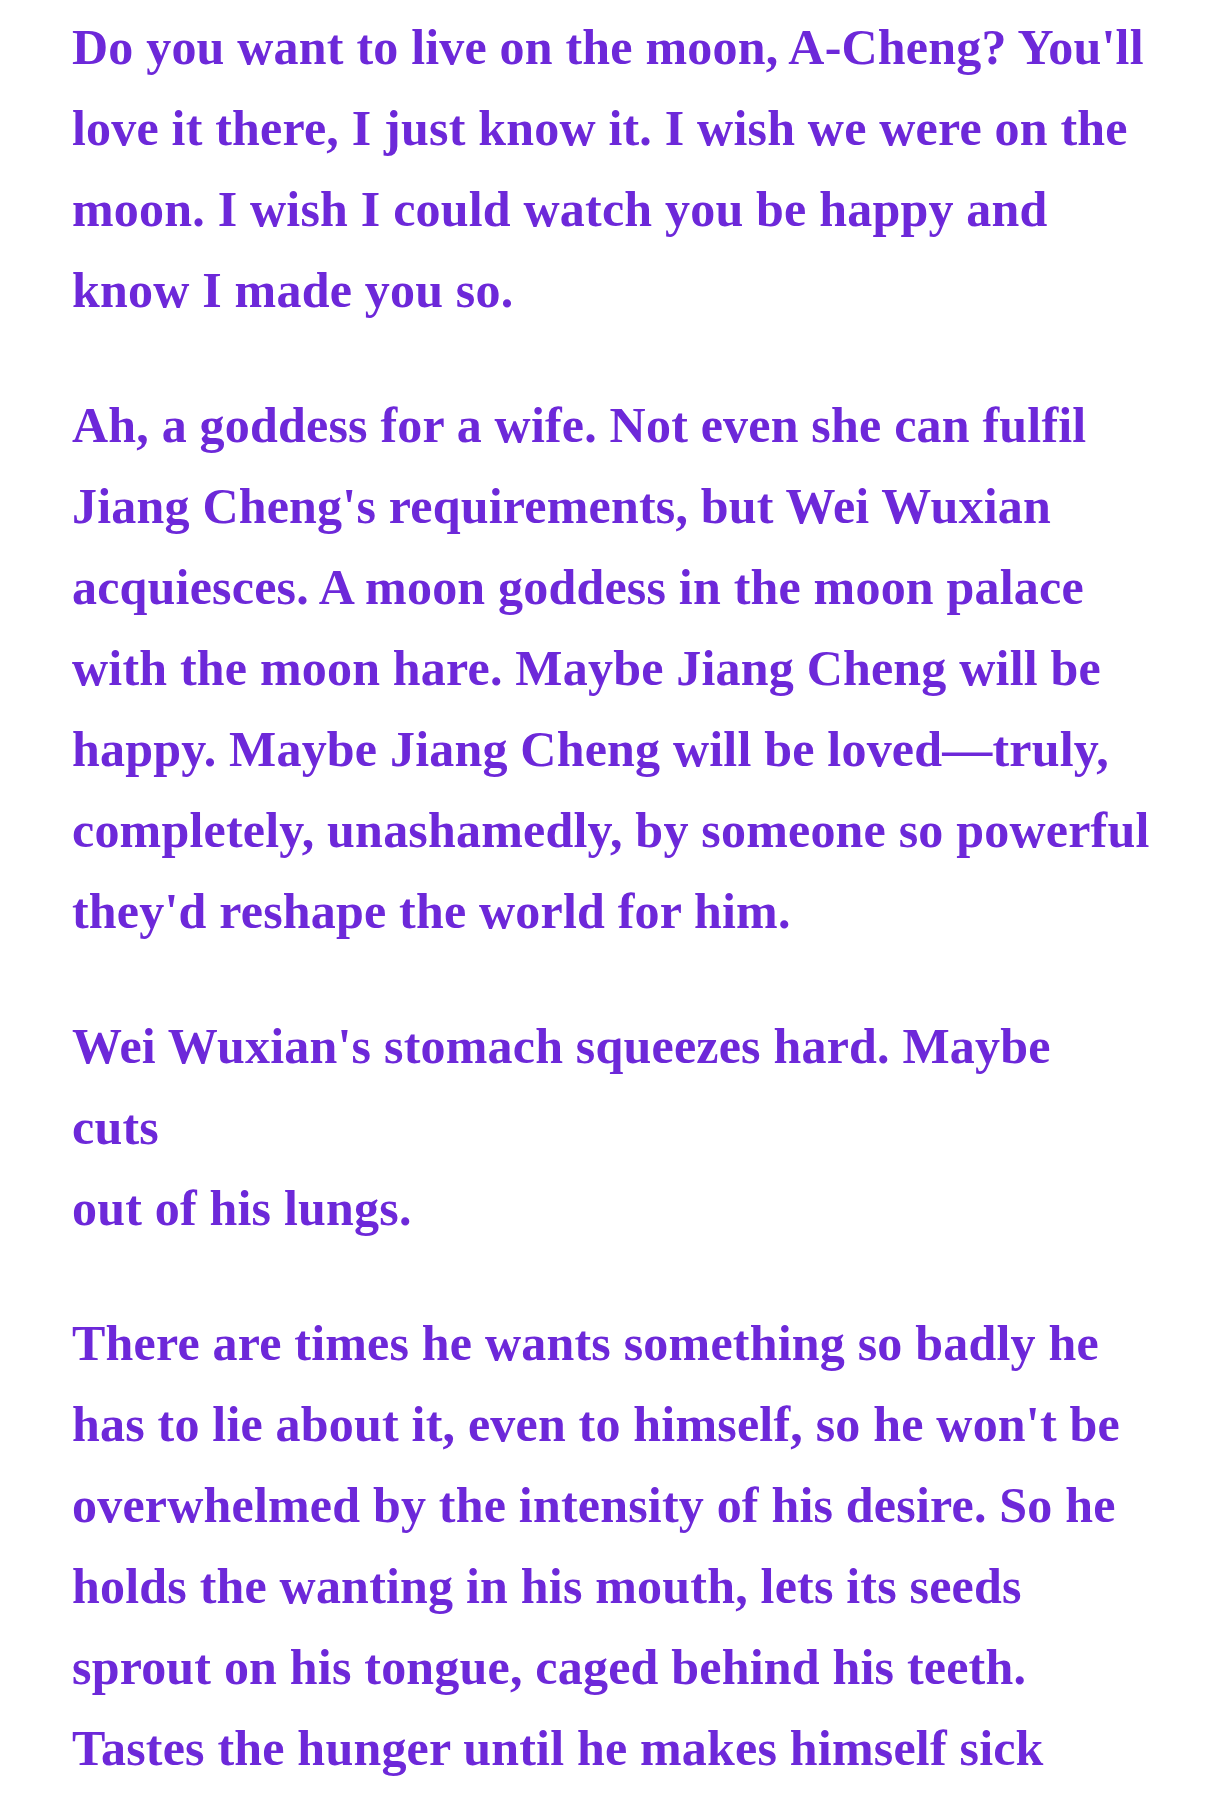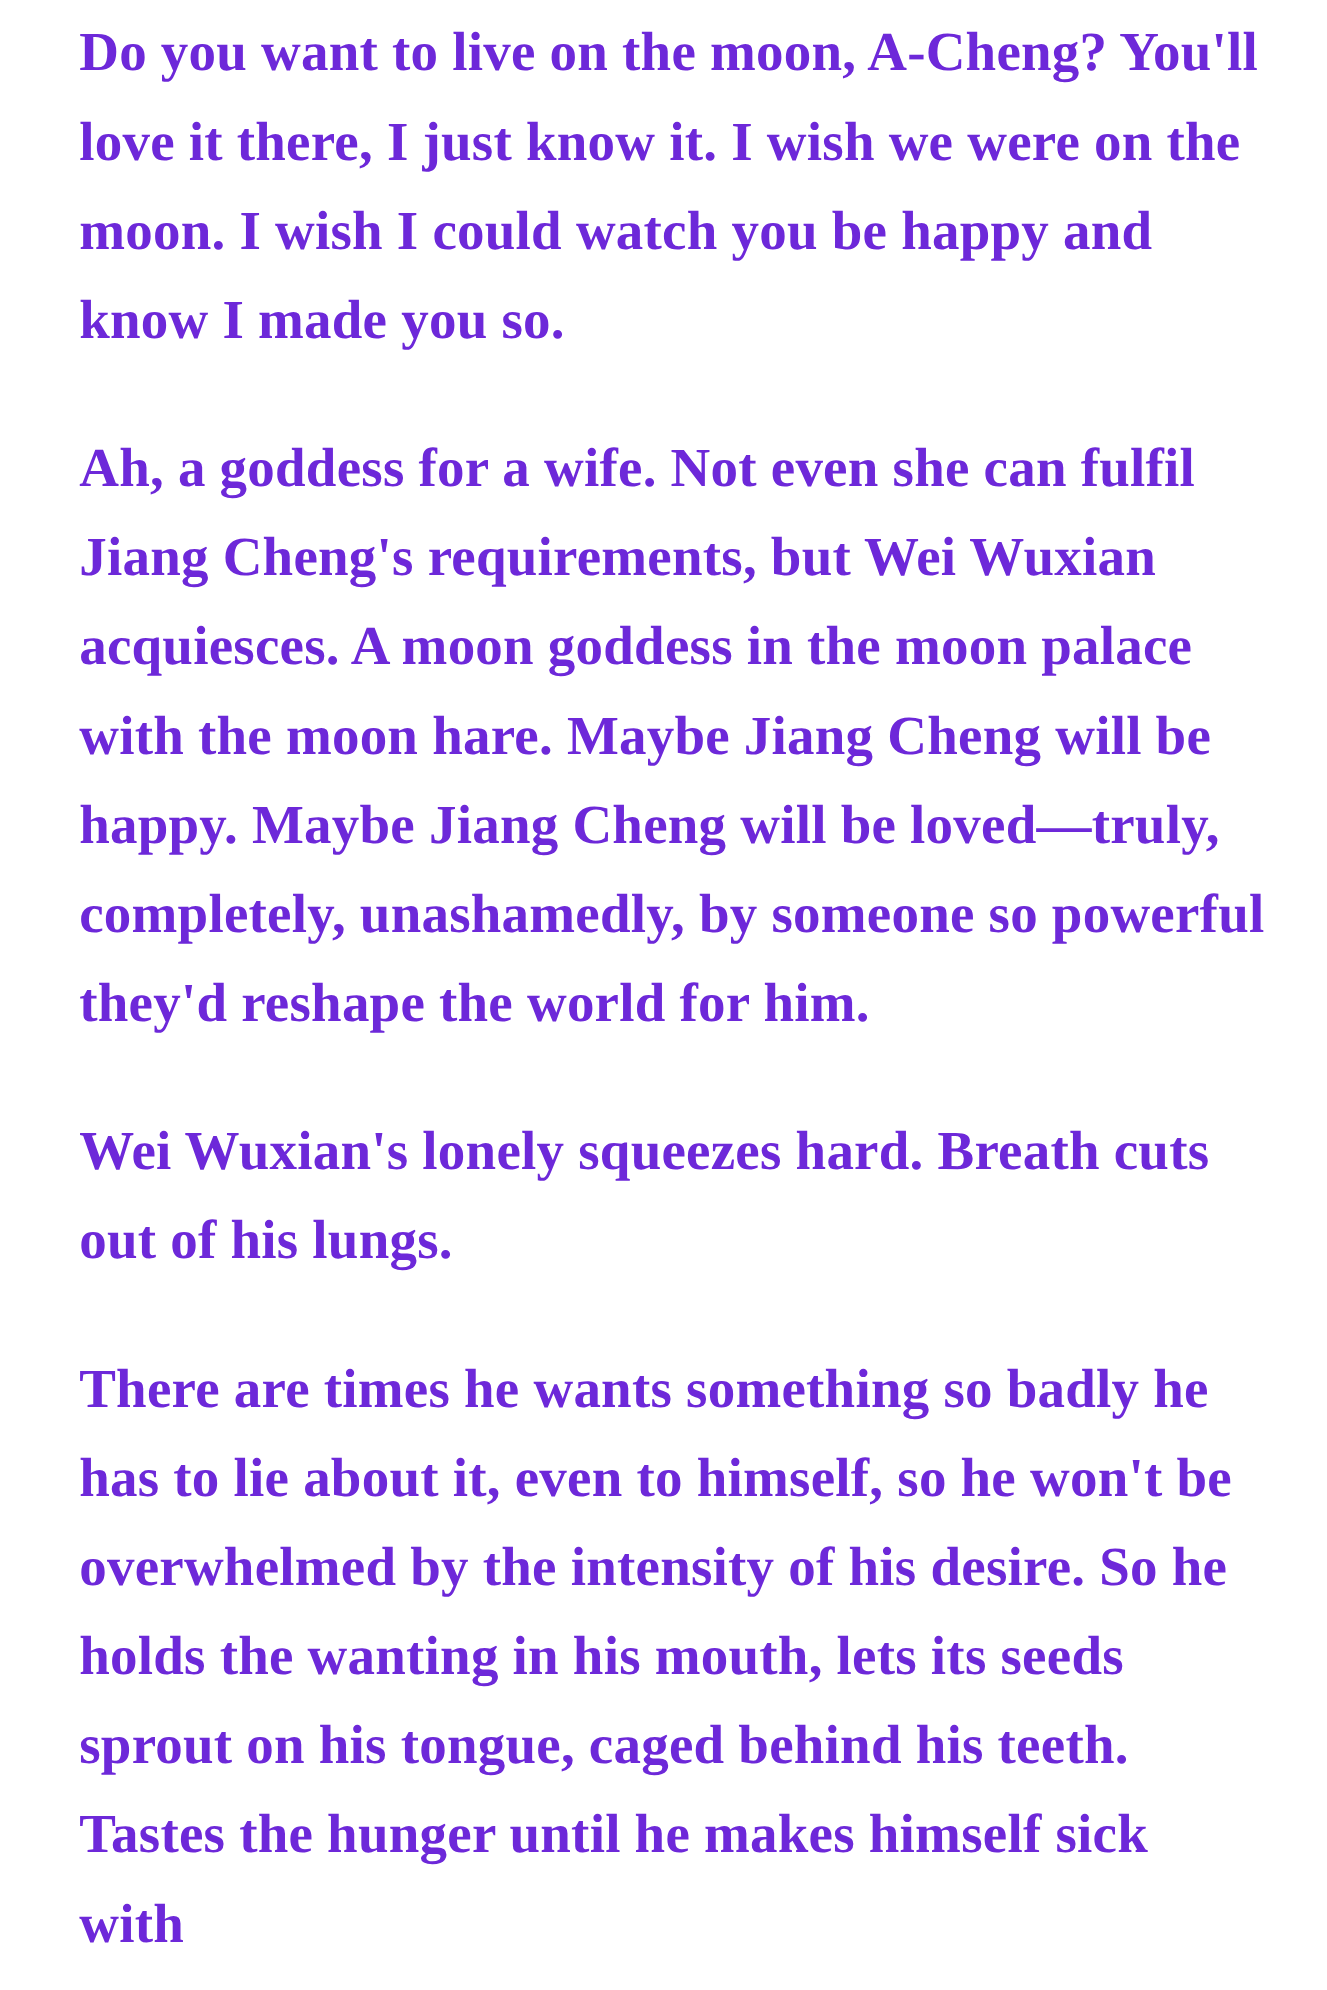--- a/index.html
+++ b/index.html
@@ -38,21 +38,21 @@
 love it there, I just know it. I wish we were on the
 moon. I wish I could watch you be happy and
 know I made you so.</p>
     <p>Ah, a goddess for a wife. Not even she can fulfil
 Jiang Cheng's requirements, but Wei Wuxian
 acquiesces. A moon goddess in the moon palace
 with the moon hare. Maybe Jiang Cheng will be
 happy. Maybe Jiang Cheng will be loved—truly,
 completely, unashamedly, by someone so powerful
 they'd reshape the world for him.</p>
-    <p>Wei Wuxian's lonely squeezes hard. Breath cuts
+    <p>Wei Wuxian's stomach squeezes hard. Maybe cuts
 out of his lungs.</p>
     <p>There are times he wants something so badly he
 has to lie about it, even to himself, so he won't be
 overwhelmed by the intensity of his desire. So he
 holds the wanting in his mouth, lets its seeds
 sprout on his tongue, caged behind his teeth.
 Tastes the hunger until he makes himself sick with
 it. Hunger is ever-familiar, a lonely companion.</p>
   </main>
 </div>

